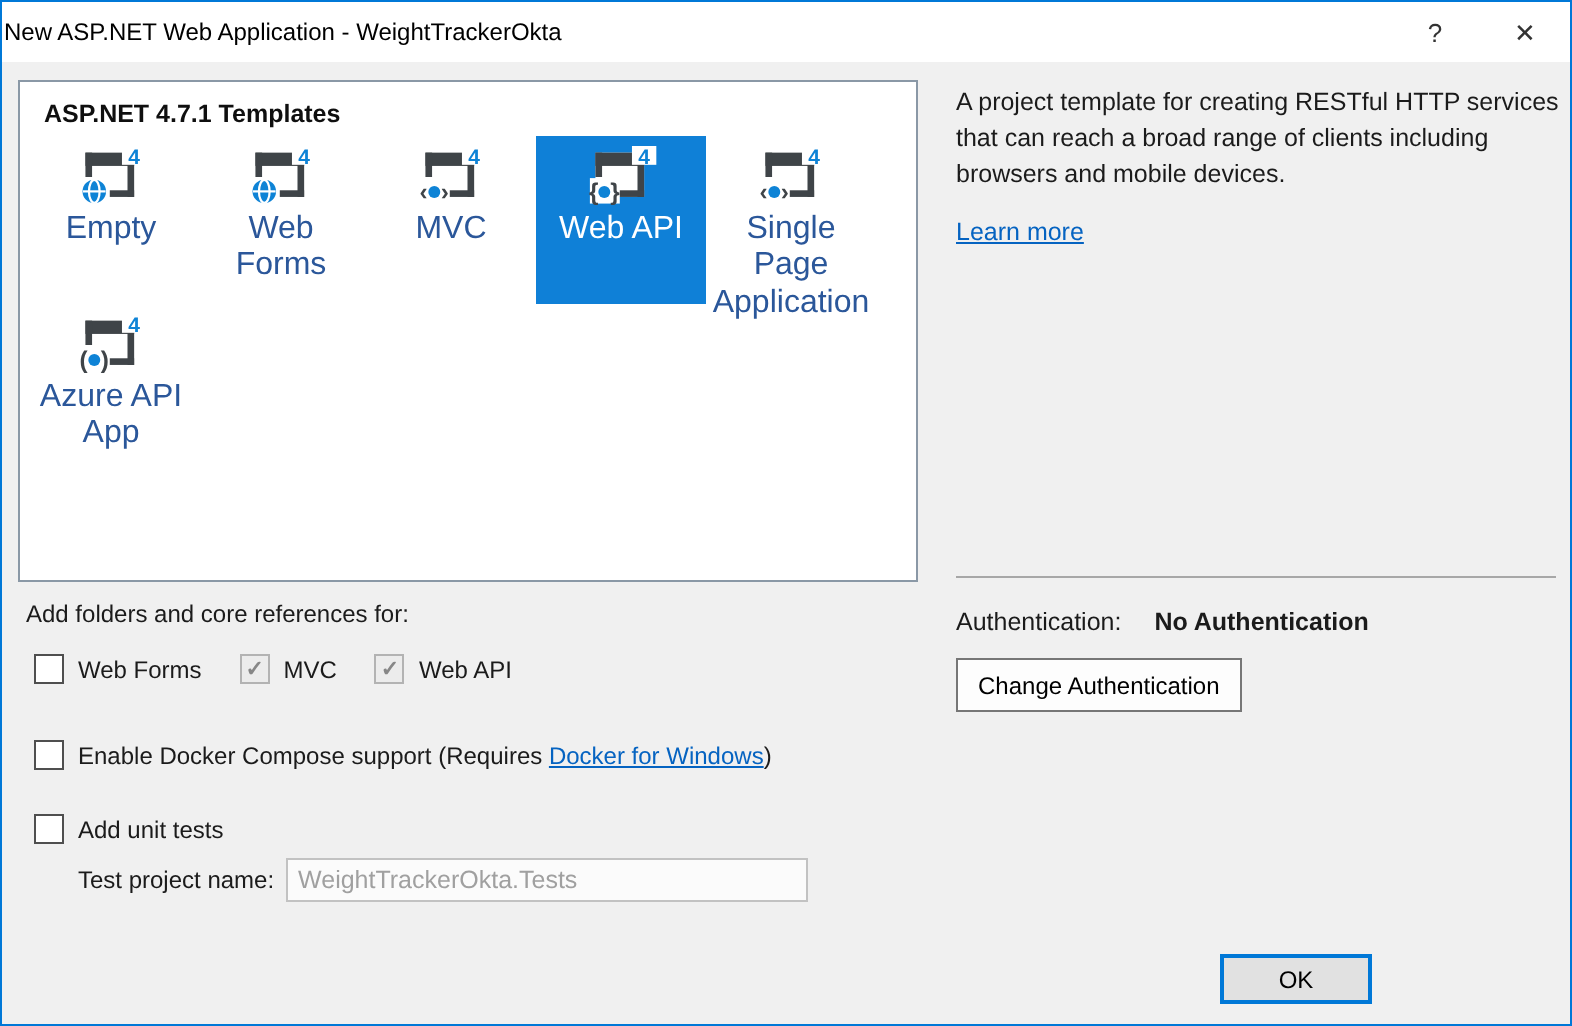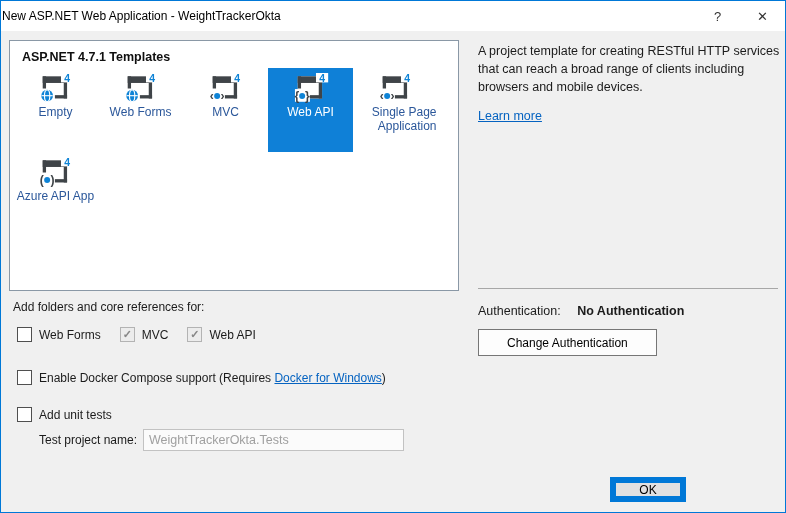--- a/index.html
+++ b/index.html
@@ -46,46 +46,46 @@
     position: absolute; top: 27px; left: 3px; width: 440px;
     display: flex; flex-wrap: wrap;
   }
   .tile {
     width: 85px; height: 84px;
     display: flex; flex-direction: column; align-items: center;
     padding-top: 5px; cursor: default;
   }
   .tile svg { flex: none; margin-bottom: 2px; }
   .tile .tile-label {
-    text-align: right; color: #2b579a; font-size: 12px; line-height: 1.15;
+    text-align: center; color: #2b579a; font-size: 16px; line-height: 1.15;
     max-width: 82px;
   }
   .tile.selected { background: var(--selection); }
   .tile.selected .tile-label { color: #fff; }
 
   .desc { position: absolute; left: 477px; top: 12px; width: 306px; }
   .desc p { font-size: 12.5px; line-height: 1.42; color: #1b1b1b; }
   .link { color: var(--link); text-decoration: underline; cursor: pointer; }
   .desc .link { display: inline-block; margin-top: 13px; font-size: 12.5px; }
 
   .separator {
     position: absolute; left: 477px; top: 257px; width: 300px; height: 1px;
     background: #a7a7a7;
   }
   .auth-row { position: absolute; left: 477px; top: 273px; font-size: 12.5px; }
   .auth-row b { margin-left: 13px; }
 
   .btn {
     font-family: "Liberation Sans", sans-serif; font-size: 12px;
-    background: #e1e1e1; border: 6px solid #7f1d1d; color: #000;
+    background: #e1e1e1; border: 2px solid #7f1d1d; color: #000;
     cursor: default;
   }
   .btn-change {
     position: absolute; left: 477px; top: 298px;
-    height: 27px; padding: 0 28px;
+    height: 27px; padding: 0 10px;
     background: #fdfdfd; border: 1px solid #767676;
   }
   .btn-ok { position: absolute; top: 446px; right: 99px; width: 76px; height: 25px; border-color: var(--accent); }
   .btn-cancel { position: absolute; top: 446px; right: 13px; width: 76px; height: 25px; }
 
   .folders-label { position: absolute; left: 12px; top: 269px; }
   .cb-row { position: absolute; left: 16px; top: 296px; display: flex; align-items: center; }
   .cb-row .cb-item { display: flex; align-items: center; margin-right: 19px; }
   .docker-row { position: absolute; left: 16px; top: 339px; display: flex; align-items: center; }
   .unit-row { position: absolute; left: 16px; top: 376px; display: flex; align-items: center; }

